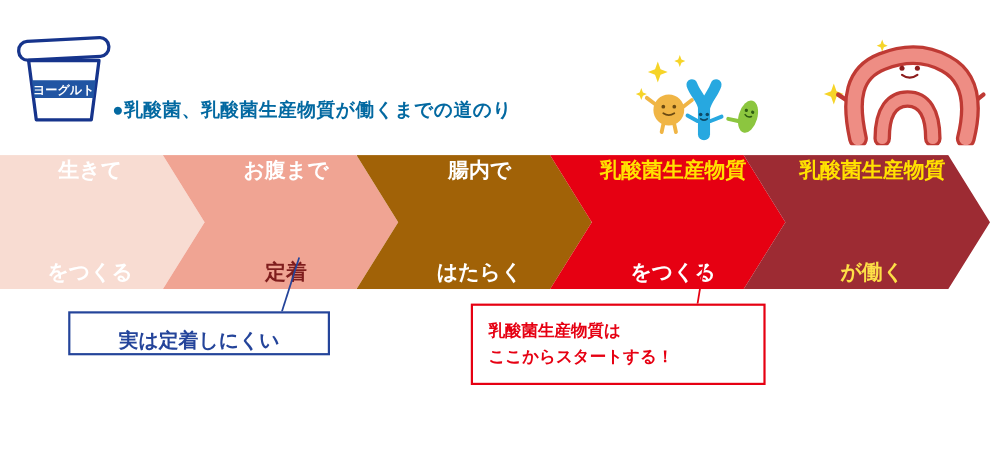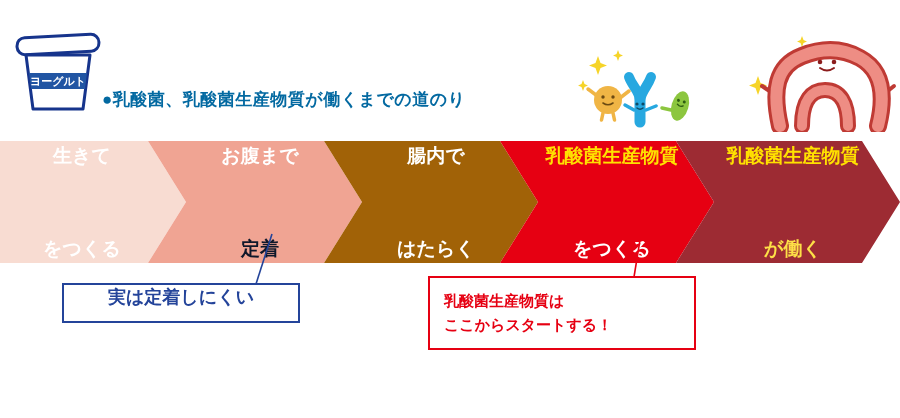--- a/index.html
+++ b/index.html
@@ -37,21 +37,21 @@
 
   .chars-svg { position:absolute; left:576px; top:48px; }
   .gut-svg   { position:absolute; left:746px; top:34px; }
   .connector-svg { position:absolute; left:0; top:0; pointer-events:none; }
 
   .callout {
     position:absolute; background:#ffffff; border:2px solid #000; font-weight:bold;
   }
   .callout-settle {
     left:62px; top:283px; width:238px; height:40px;
-    display:flex; align-items:flex-start; justify-content:center; font-size:18px;
+    display:flex; align-items:flex-end; justify-content:center; font-size:18px;
   }
   .callout-start {
     left:428px; top:276px; width:268px; height:74px;
     display:flex; flex-direction:column; justify-content:center;
     padding-left:14px; font-size:15px; line-height:1.6;
   }
 </style>
 </head>
 <body>
 
@@ -68,21 +68,21 @@
 
   <div class="page-title">●乳酸菌、乳酸菌生産物質が働くまでの道のり</div>
 
   <div class="flow">
     <div class="chev chev-first" style="background: rgb(248, 220, 210);">
       <div class="step-line" style="color: rgb(255, 255, 255);">生きて</div>
       <div class="step-line" style="color: rgb(255, 255, 255);">をつくる</div>
     </div>
     <div class="chev chev-next chev-1" style="background: rgb(240, 164, 147); gap: 19px;">
       <div class="step-line" style="color: rgb(255, 255, 255);">お腹まで</div>
-      <div class="step-line" style="color: #0f172a;">定着</div>
+      <div class="step-line" style="color: #7f1d1d;">定着</div>
     </div>
     <div class="chev chev-next chev-2" style="background: #a16207;">
       <div class="step-line" style="color: rgb(255, 255, 255);">腸内で</div>
       <div class="step-line" style="color: rgb(255, 255, 255);">はたらく</div>
     </div>
     <div class="chev chev-next chev-3" style="background: rgb(230, 0, 18);">
       <div class="step-line" style="color: rgb(255, 225, 0);">乳酸菌生産物質</div>
       <div class="step-line" style="color: rgb(255, 255, 255);">をつくる</div>
     </div>
     <div class="chev chev-next chev-4" style="background: rgb(157, 43, 51);">

